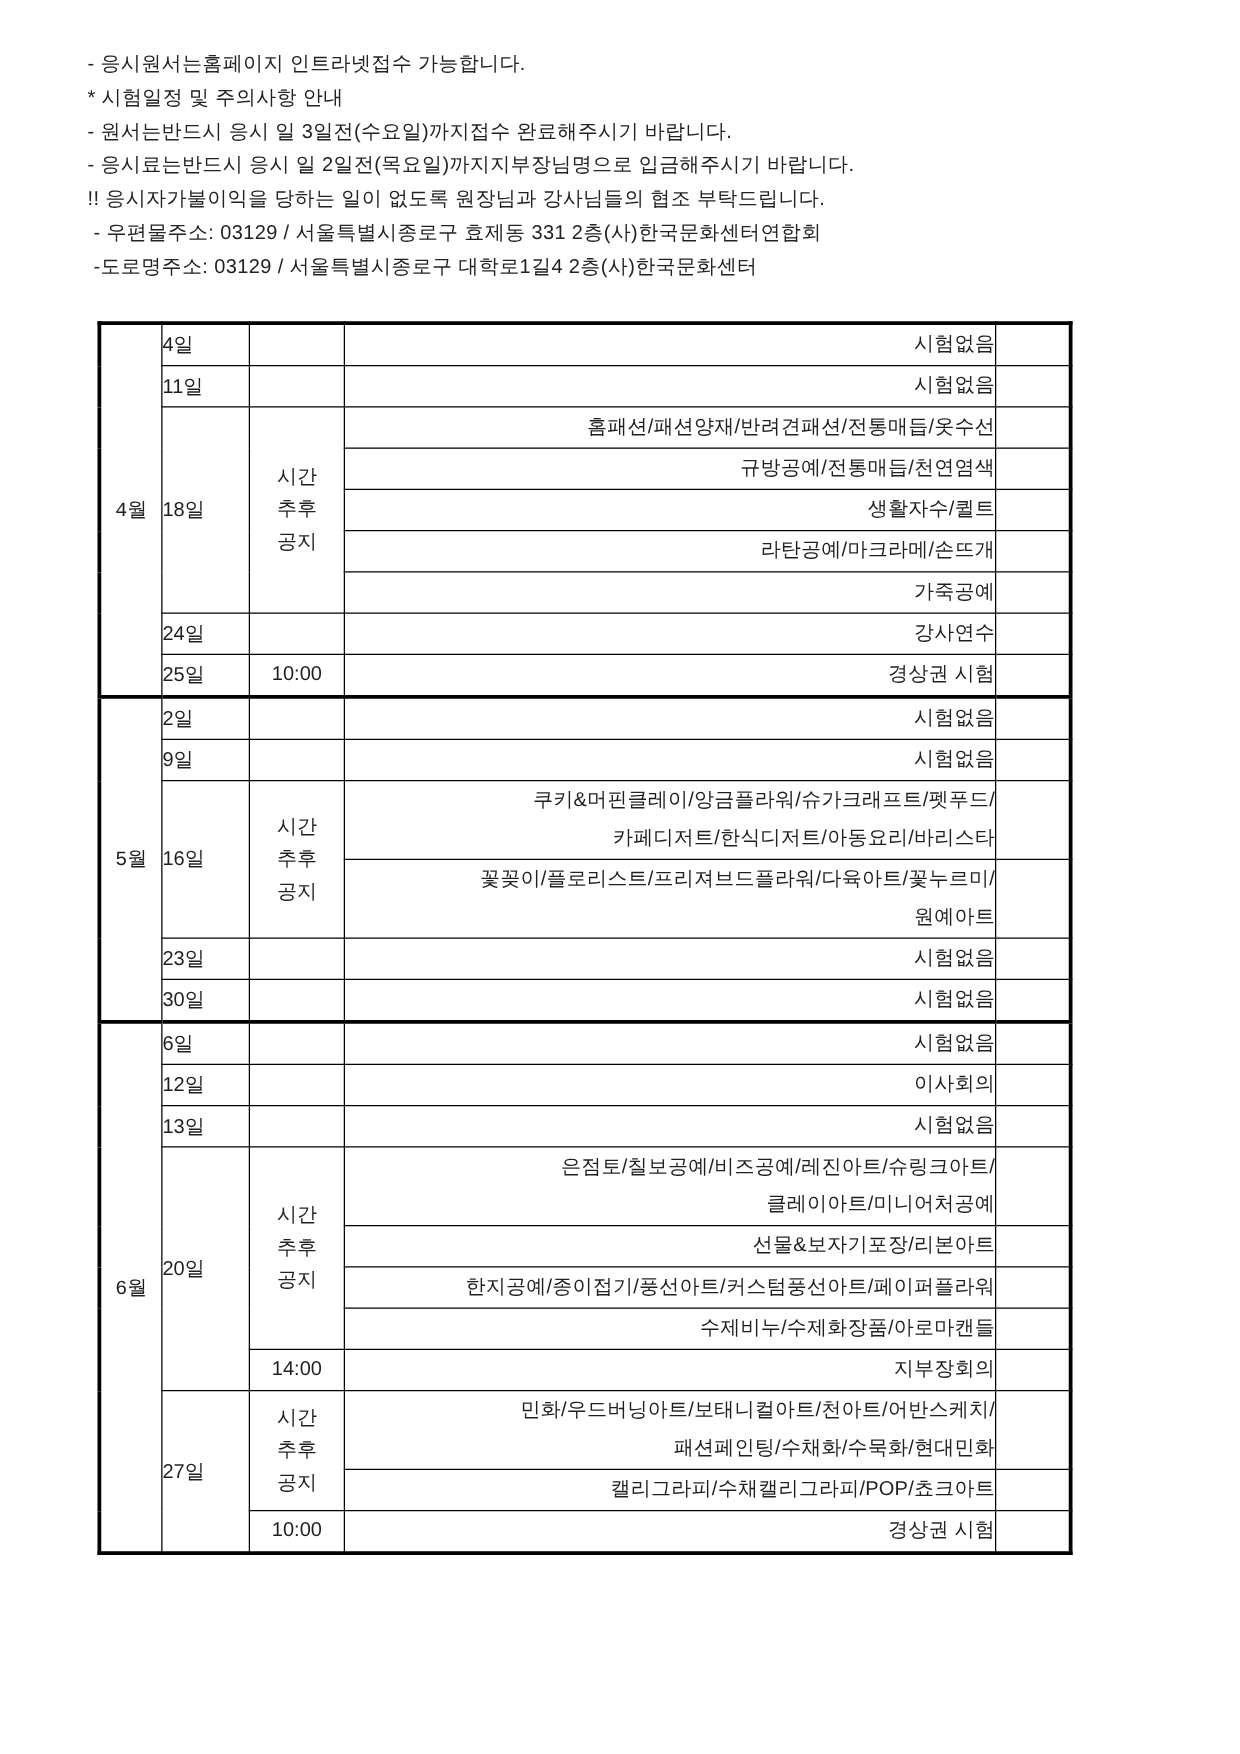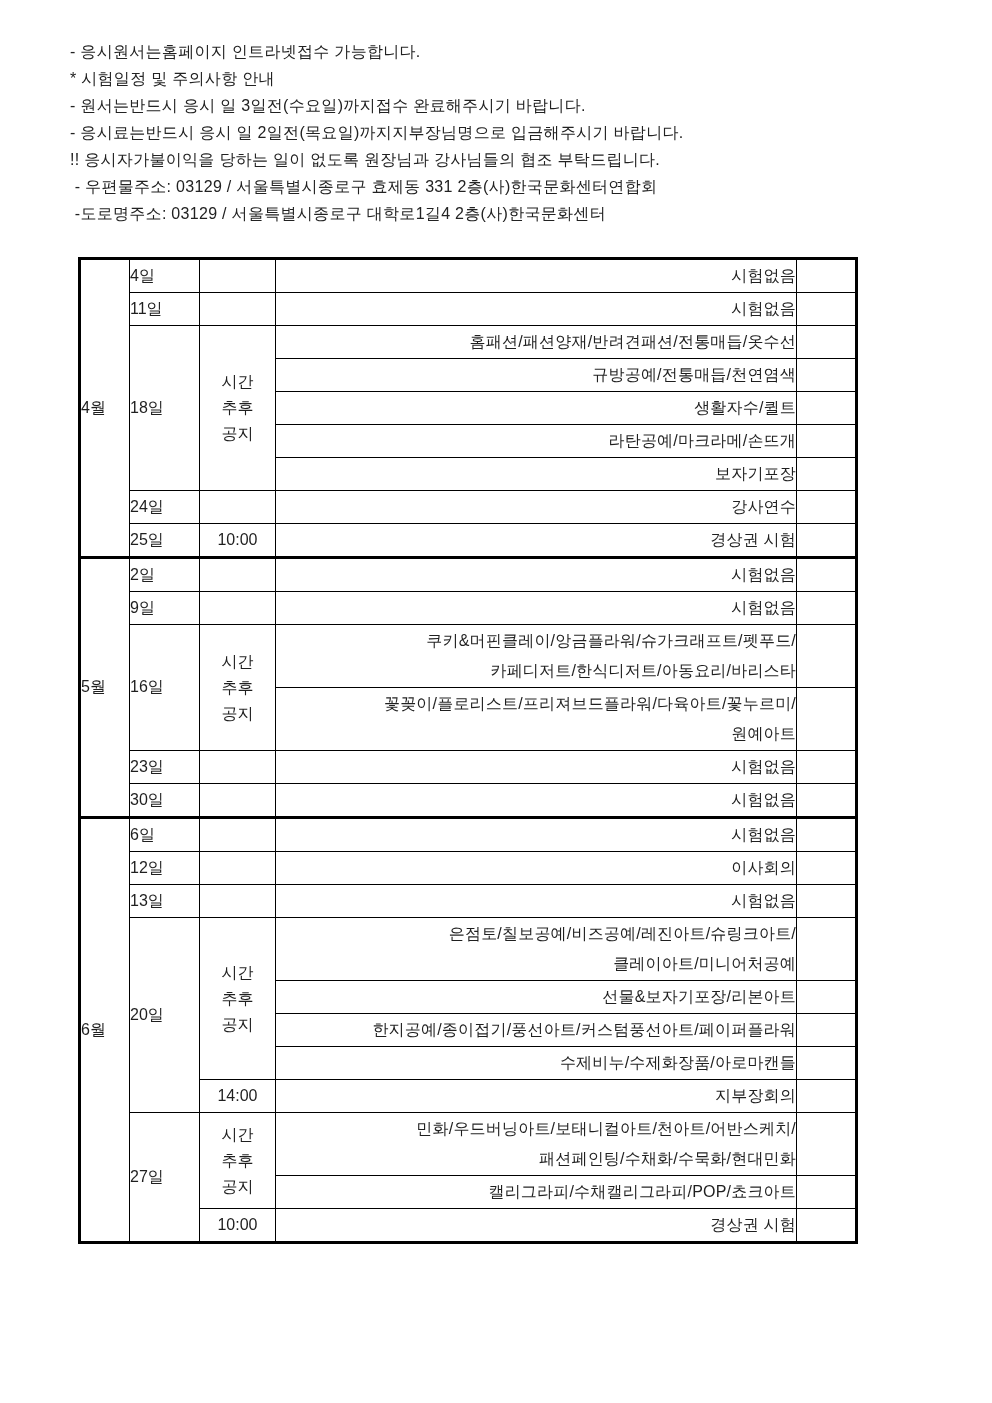--- a/index.html
+++ b/index.html
@@ -34,21 +34,23 @@
   }
   table.schedule td {
     border: 1px solid #000000;
     font-size: 16px;
     padding: 1px 0;
     vertical-align: middle;
     overflow: hidden;
     color: #1f1f1f;
   }
   td.month-cell {
+    text-align: center;
     border-right-width: 2px;
+    font-family: Liberation Mono, monospace;
   }
   td.day-cell {
   }
   td.time-cell {
     text-align: center;
     padding-left: 9px;
     white-space: pre-line;
     line-height: 26px;
   }
   td.content-cell {
@@ -119,21 +121,21 @@
       </tr>
       <tr class="row-single">
         <td class="content-cell">생활자수/퀼트</td>
         <td class="notes-cell"></td>
       </tr>
       <tr class="row-single">
         <td class="content-cell">라탄공예/마크라메/손뜨개</td>
         <td class="notes-cell"></td>
       </tr>
       <tr class="row-single">
-        <td class="content-cell">보자기포장</td>
+        <td class="content-cell">가죽공예</td>
         <td class="notes-cell"></td>
       </tr>
       <tr class="row-single">
         <td class="day-cell">24일</td>
         <td class="time-cell"></td>
         <td class="content-cell">강사연수</td>
         <td class="notes-cell"></td>
       </tr>
       <tr class="row-single">
         <td class="day-cell mend">25일</td>

